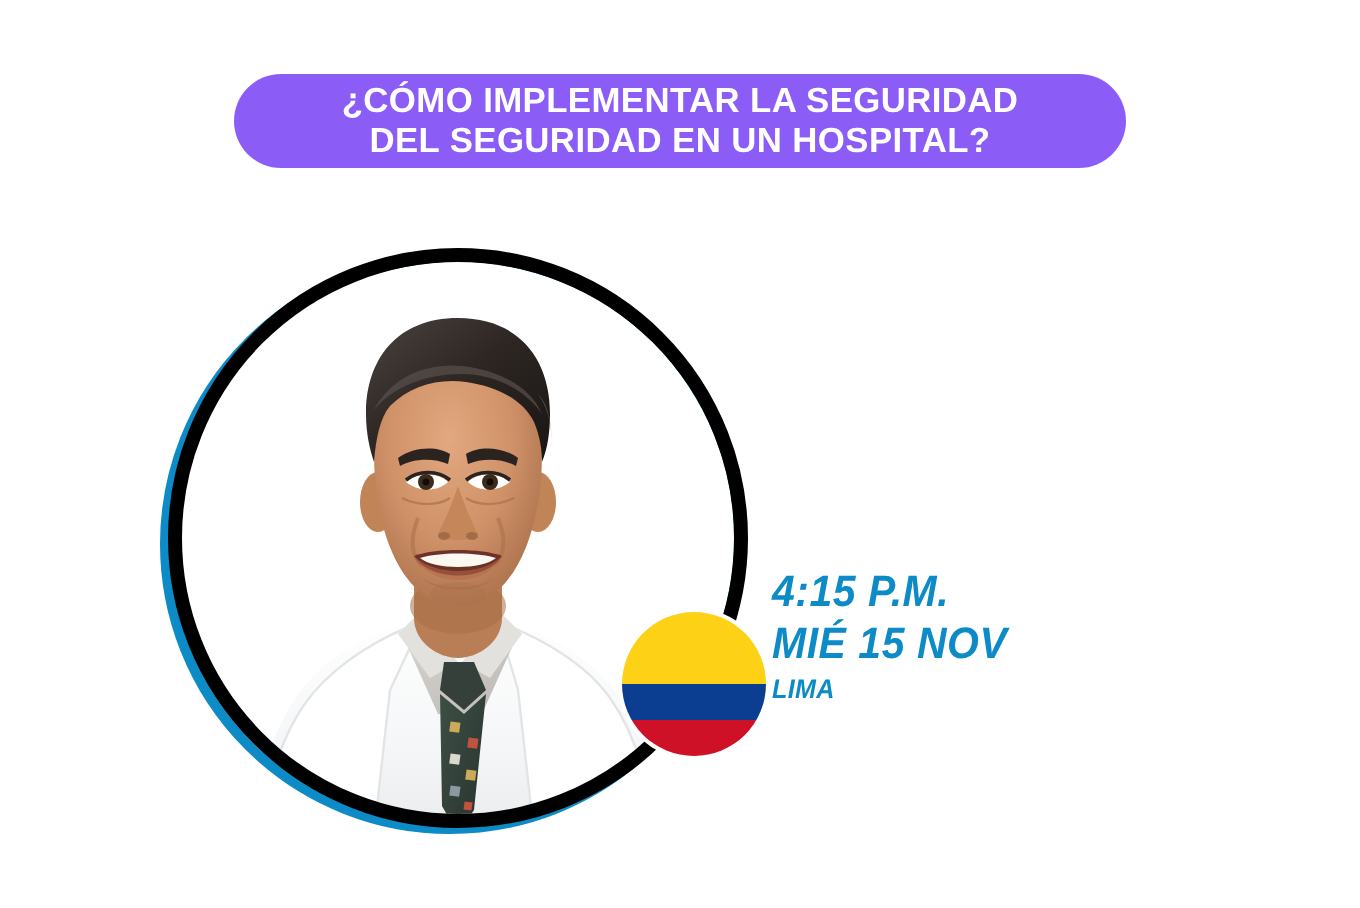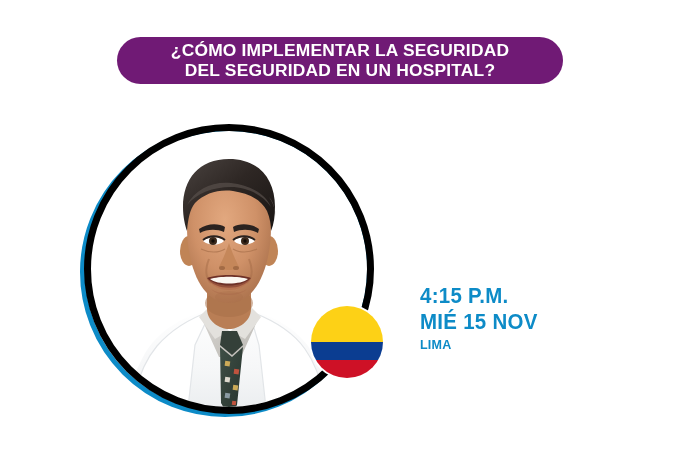--- a/index.html
+++ b/index.html
@@ -16,21 +16,21 @@
     -webkit-font-smoothing: antialiased;
   }
 
   
   #title-banner {
     position: absolute;
     left: 117px;
     top: 37px;
     width: 446px;
     height: 47px;
-    background: #701a75;
+    background: #8b5cf6;
     border-radius: 24px;
     display: flex;
     flex-direction: column;
     align-items: center;
     justify-content: center;
     box-sizing: border-box;
     padding-bottom: 1px;
   }
   #title-banner .tline {
     color: #ffffff;
@@ -98,23 +98,24 @@
     box-shadow: 0 0 0 2px #ffffff;
   }
   #flag-badge .band { width: 100%; }
   #flag-badge .band-yellow { height: 50%; }
   #flag-badge .band-blue   { height: 25%; }
   #flag-badge .band-red    { height: 25%; }
 
   
   #schedule-block {
     position: absolute;
-    left: 420px;
+    left: 386px;
     top: 283px;
     width: 200px;
+    font-style: italic;
   }
   #schedule-time,
   #schedule-date {
     color: #0d8bc7;
     font-weight: bold;
     font-size: 22px;
     line-height: 26px;
     letter-spacing: 0.3px;
     transform: scaleX(0.93);
     transform-origin: left center;

